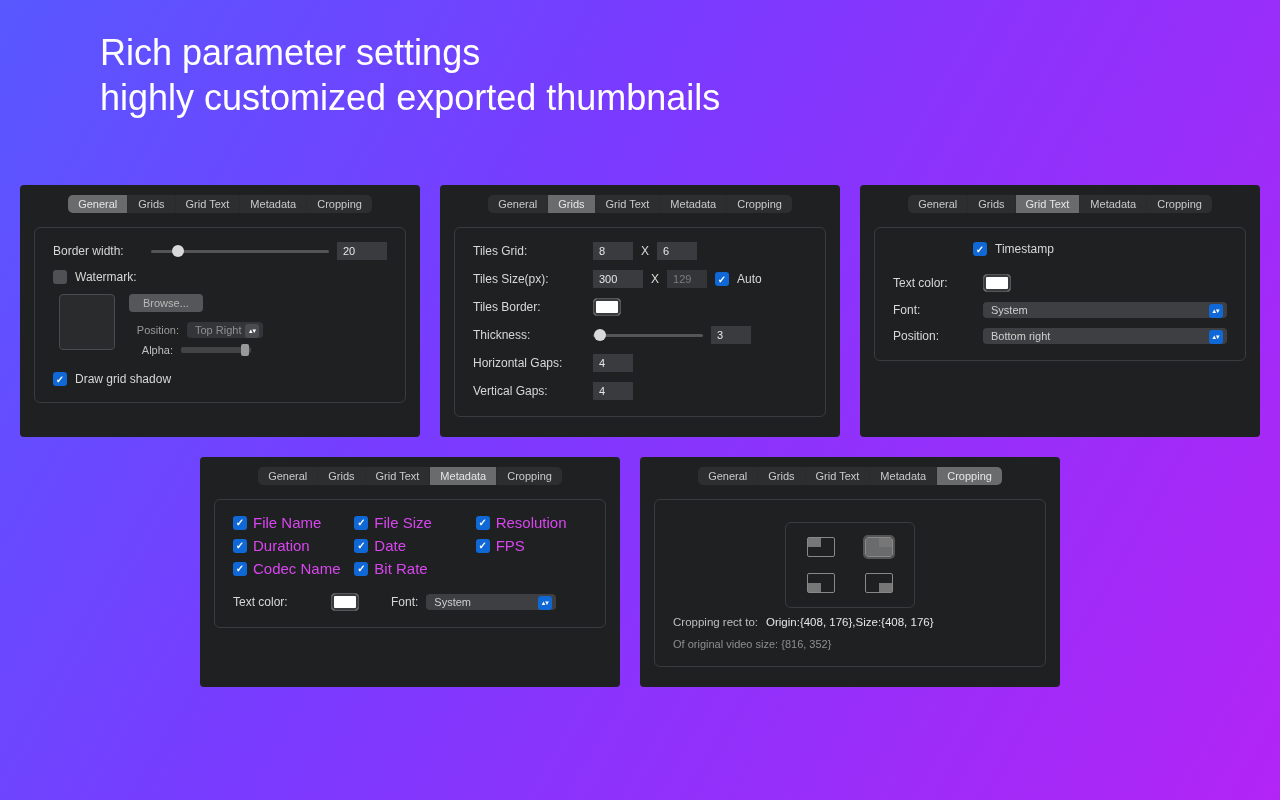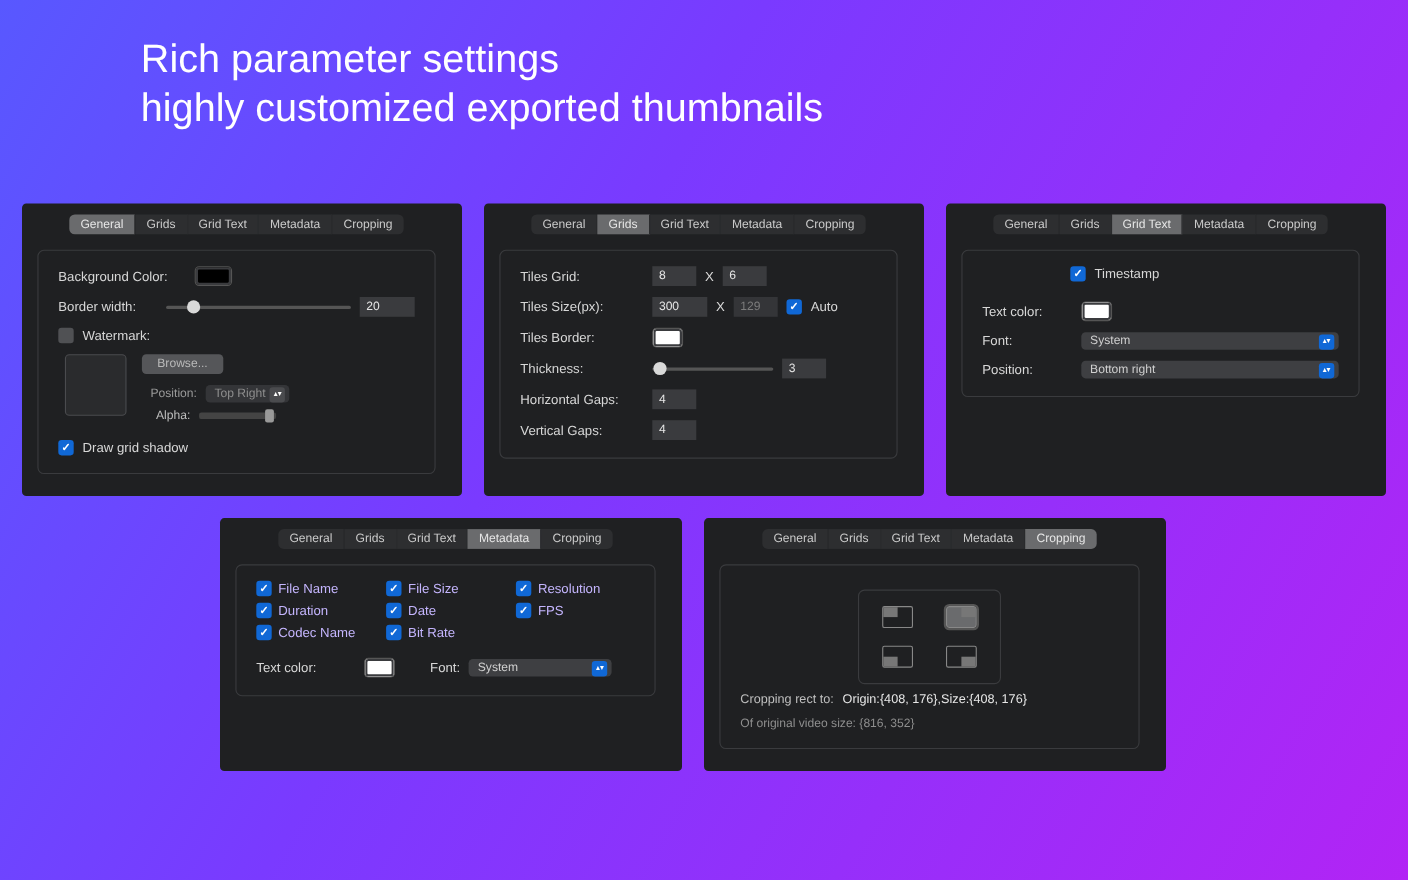--- a/index.html
+++ b/index.html
@@ -12,36 +12,35 @@
     position: relative;
   }
   .headline {
     position: absolute;
     top: 30px;
     left: 100px;
     color: #fff;
     font-size: 36px;
     font-weight: 400;
     line-height: 1.25;
-    margin-left: 28px;
   }
   .panels {
     position: absolute;
     top: 185px;
     left: 20px;
     right: 20px;
     display: flex;
     flex-wrap: wrap;
     gap: 20px;
   }
   .panel {
     background: #1f2022;
     border-radius: 4px;
     width: 400px;
-    padding: 10px 24px 20px 14px;
+    padding: 10px 14px 20px 14px;
     color: #d9d9d9;
     font-size: 12px;
   }
   .panel.row2 {
     margin-left: 180px;
   }
   
   .tabs {
     display: flex;
     gap: 0;
@@ -246,22 +245,22 @@
   .meta-row {
     display: grid;
     grid-template-columns: repeat(3, 1fr);
     gap: 6px 10px;
     margin-bottom: 10px;
   }
   .chk-item {
     display: flex;
     align-items: center;
     gap: 6px;
-    font-size: 12px;
-    color: #c4b5fd;
+    font-size: 15px;
+    color: #d946ef;
   }
   .sublabel-small {
     font-size: 11px;
     color: #bfbfbf;
     text-align: right;
     width: 44px;
   }
   .position-label-small{
     font-size:11px; color:#9a9a9a; text-align:right; width:50px;
   }
@@ -278,24 +277,20 @@
 
   <div class="panel">
     <div class="tabs">
       <div class="tab active">General</div>
       <div class="tab dim">Grids</div>
       <div class="tab dim">Grid Text</div>
       <div class="tab dim">Metadata</div>
       <div class="tab dim">Cropping</div>
     </div>
     <div class="group-frame">
-      <div class="row">
-        <span class="label" style="width:116px">Background Color:</span>
-        <span class="color-well"></span>
-      </div>
       <div class="row">
         <span class="label" style="width:90px">Border width:</span>
         <div class="slider-wrap">
           <div class="slider-track">
               <div class="slider-thumb" style="left:15%"></div>
             </div>
         </div>
         <input class="numbox medium" value="20" style="">
       </div>
       <div class="row">

